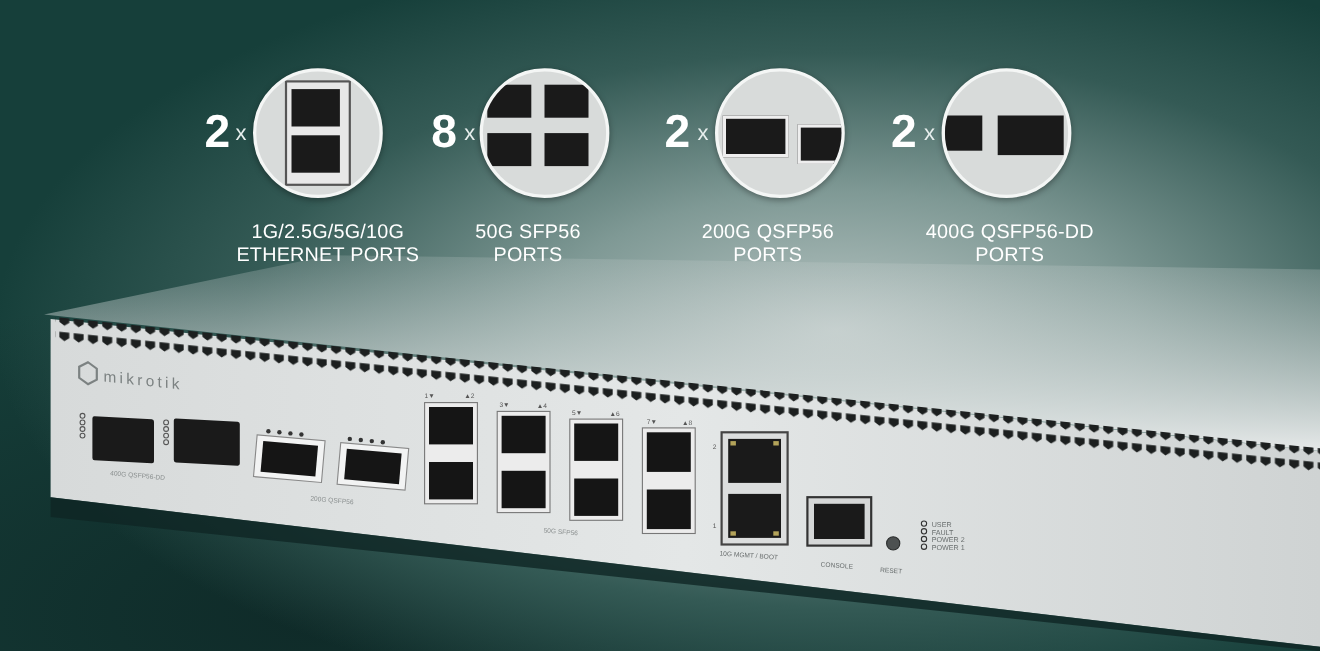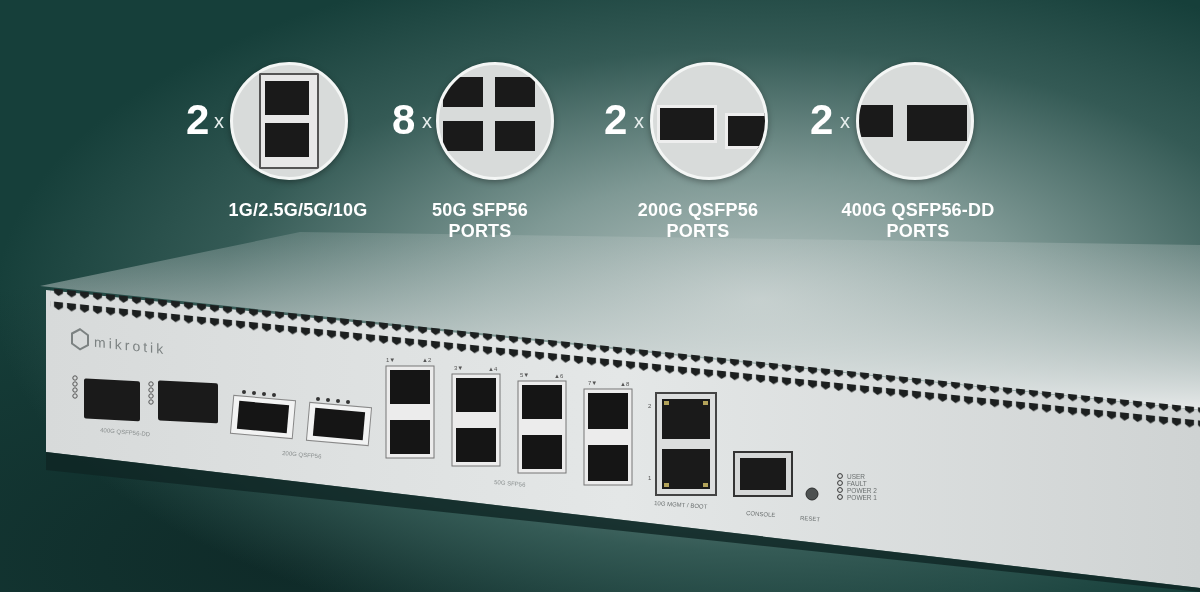--- a/index.html
+++ b/index.html
@@ -7,21 +7,21 @@
     font-family:"Liberation Sans","DejaVu Sans",sans-serif;
     background:
       radial-gradient(ellipse 900px 420px at 760px 300px, #b9c6c4 0%, #7f9995 30%, #345a55 60%, rgba(20,56,52,0) 85%),
       radial-gradient(ellipse 700px 300px at 300px 560px, #0f2a28 0%, rgba(15,42,40,0) 100%),
       #163f3a;}
   .callout{position:absolute;top:62px;height:120px;}
   .count{position:absolute;top:34px;color:#fff;font-weight:bold;font-size:42px;letter-spacing:-1px;}
   .times{position:absolute;top:48px;color:#e8efee;font-size:20px;font-weight:normal;}
   .lens{position:absolute;top:0;width:112px;height:112px;border-radius:50%;border:3px solid #f4f6f5;
         background:#d8dbda;overflow:hidden;box-shadow:0 2px 6px rgba(0,0,0,.35);}
-  .caption{position:absolute;top:200px;color:#fff;font-weight:bold;font-size:18px;line-height:21px;
+  .caption{position:absolute;top:200px;color:#fff;font-weight:normal;font-size:18px;line-height:21px;
            text-align:center;letter-spacing:.2px;}
   svg{position:absolute;left:0;top:0;}
 </style>
 </head>
 <body>
 
 <svg width="1200" height="592" viewBox="0 0 1200 592">
   <defs>
     <linearGradient id="topg" x1="0" y1="0" x2="0" y2="1">
       <stop offset="0" stop-color="#c7d0cf" stop-opacity="0.2"></stop>
@@ -163,20 +163,21 @@
 <div class="callout" style="left:186px;width:200px;">
   <span class="count" style="left:0;">2</span>
   <span class="times" style="left:28px;">x</span>
   <div class="lens" style="left:44px;">
     <div style="position:absolute;left:26px;top:8px;width:56px;height:92px;border:2px solid #555;background:#e8e8e8;"></div>
     <div style="position:absolute;left:32px;top:16px;width:44px;height:34px;background:#1a1a1a;"></div>
     <div style="position:absolute;left:32px;top:58px;width:44px;height:34px;background:#1a1a1a;"></div>
   </div>
   <div class="caption" style="left:12px;width:200px;top:138px;">
     <div>1G/2.5G/5G/10G</div>
+    <div>ETHERNET PORTS</div>
   </div>
 </div>
 
 <div class="callout" style="left:392px;width:200px;">
   <span class="count" style="left:0;">8</span>
   <span class="times" style="left:30px;">x</span>
   <div class="lens" style="left:44px;">
     <div style="position:absolute;left:4px;top:12px;width:40px;height:30px;background:#1a1a1a;"></div>
     <div style="position:absolute;left:4px;top:56px;width:40px;height:30px;background:#1a1a1a;"></div>
     <div style="position:absolute;left:56px;top:12px;width:40px;height:30px;background:#1a1a1a;"></div>

